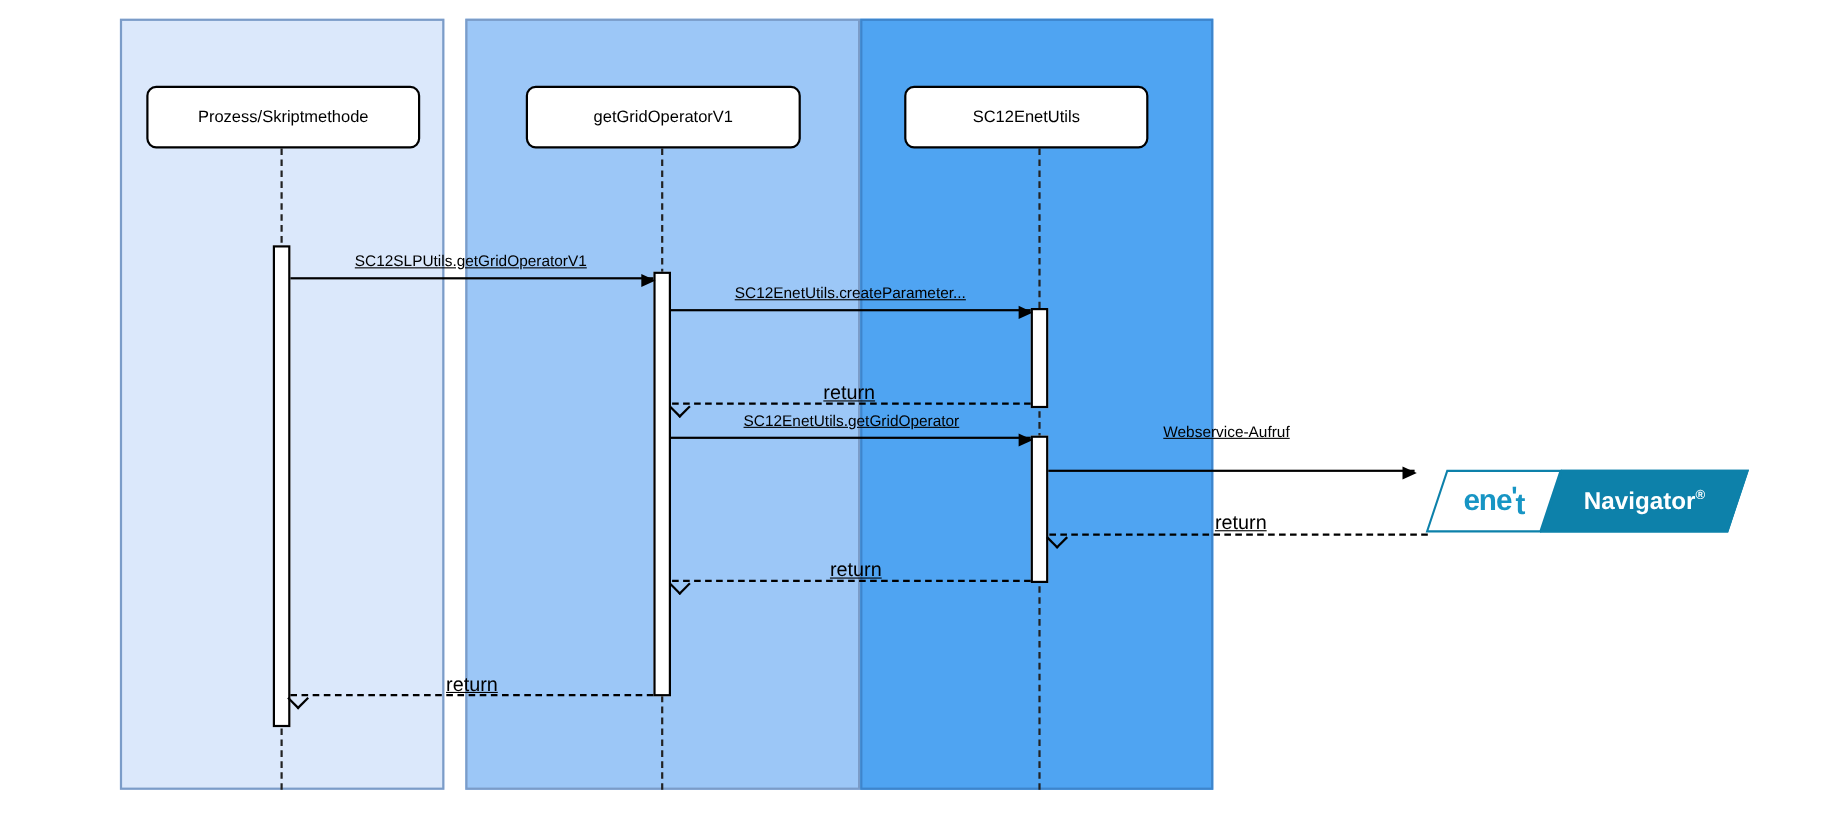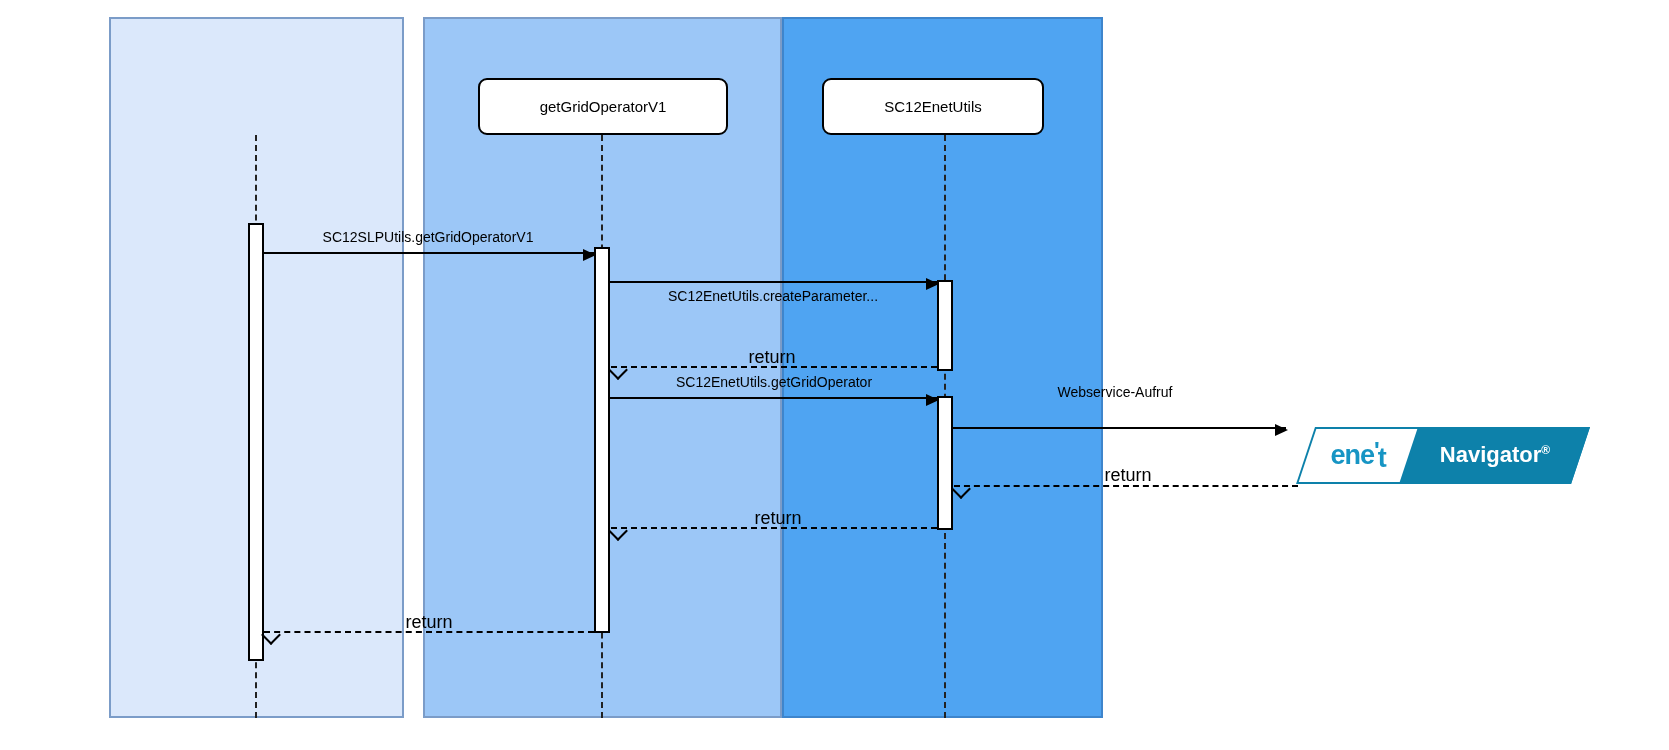--- a/index.html
+++ b/index.html
@@ -31,21 +31,21 @@
   .act3a{left:937px;top:280px;height:91px;}
   .act3b{left:937px;top:396px;height:134px;}
 
   .msg-line{position:absolute;height:0;z-index:3;}
   .msg-line.call{border-top:2px solid #000;}
   .msg-line.ret{border-top:2px dashed #000;}
   .arrow-right{position:absolute;right:-2px;top:-5px;width:0;height:0;
     border-left:13px solid #000;border-top:6px solid transparent;border-bottom:6px solid transparent;}
   .arrow-open-left{position:absolute;left:0;top:-5px;width:12px;height:12px;
     border-left:2px solid #000;border-bottom:2px solid #000;transform:rotate(-45deg);transform-origin:center;}
-  .msg-label{position:absolute;transform:translateX(-50%);white-space:nowrap;z-index:4;font-size:14px;}
+  .msg-label{position:absolute;transform:translateX(-50%);white-space:nowrap;z-index:4;font-size:14px;text-decoration:underline;}
   .msg-label.ret-label{font-size:18px;}
 
   
   .logo{position:absolute;left:1296px;top:427px;width:300px;height:59px;z-index:5;}
   .logo .part{position:absolute;top:0;height:57px;box-sizing:border-box;
     transform:skewX(-18.4deg);transform-origin:top left;}
   .logo .white-part{left:19px;width:105px;background:#ffffff;border:2px solid #0d81aa;}
   .logo .teal-part{left:123px;width:171px;background:#0d81aa;border:2px solid #0d81aa;}
   .logo .inner{display:flex;align-items:center;justify-content:center;width:100%;height:100%;
     transform:skewX(18.4deg);}
@@ -61,38 +61,41 @@
 <div class="canvas">
 
   <div class="lane lane1"></div>
   <div class="lane lane2"></div>
   <div class="lane lane3"></div>
 
   <div class="lifeline ll1"></div>
   <div class="lifeline ll2"></div>
   <div class="lifeline ll3"></div>
 
+  <div class="actor-box actor1">
+    <span>Prozess/Skriptmethode</span>
+  </div>
   <div class="actor-box actor2">
     <span>getGridOperatorV1</span>
   </div>
   <div class="actor-box actor3">
     <span>SC12EnetUtils</span>
   </div>
 
   <div class="activation act1"></div>
   <div class="activation act2"></div>
   <div class="activation act3a"></div>
   <div class="activation act3b"></div>
 
   <div class="msg-label" style="left:428px;top:229px;">SC12SLPUtils.getGridOperatorV1</div>
   <div class="msg-line call" style="left:264px;top:252px;width:330px;">
     <span class="arrow-right"></span>
   </div>
 
-  <div class="msg-label" style="left:773px;top:258px;margin-top:30px;">SC12EnetUtils.createParameter...</div>
+  <div class="msg-label" style="left:773px;top:258px;">SC12EnetUtils.createParameter...</div>
   <div class="msg-line call" style="left:610px;top:281px;width:327px;">
     <span class="arrow-right"></span>
   </div>
 
   <div class="msg-label ret-label" style="left:772px;top:347px;">return</div>
   <div class="msg-line ret" style="left:611px;top:366px;width:326px;">
     <span class="arrow-open-left"></span>
   </div>
 
   <div class="msg-label" style="left:774px;top:374px;">SC12EnetUtils.getGridOperator</div>

